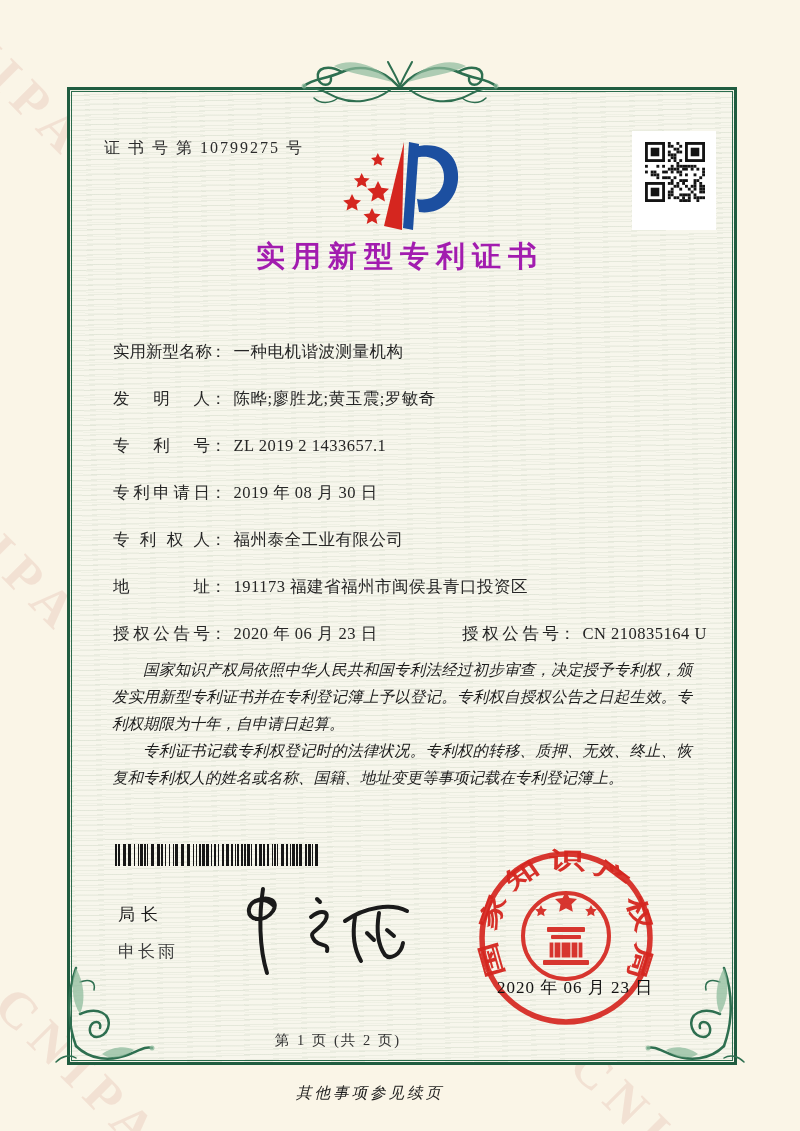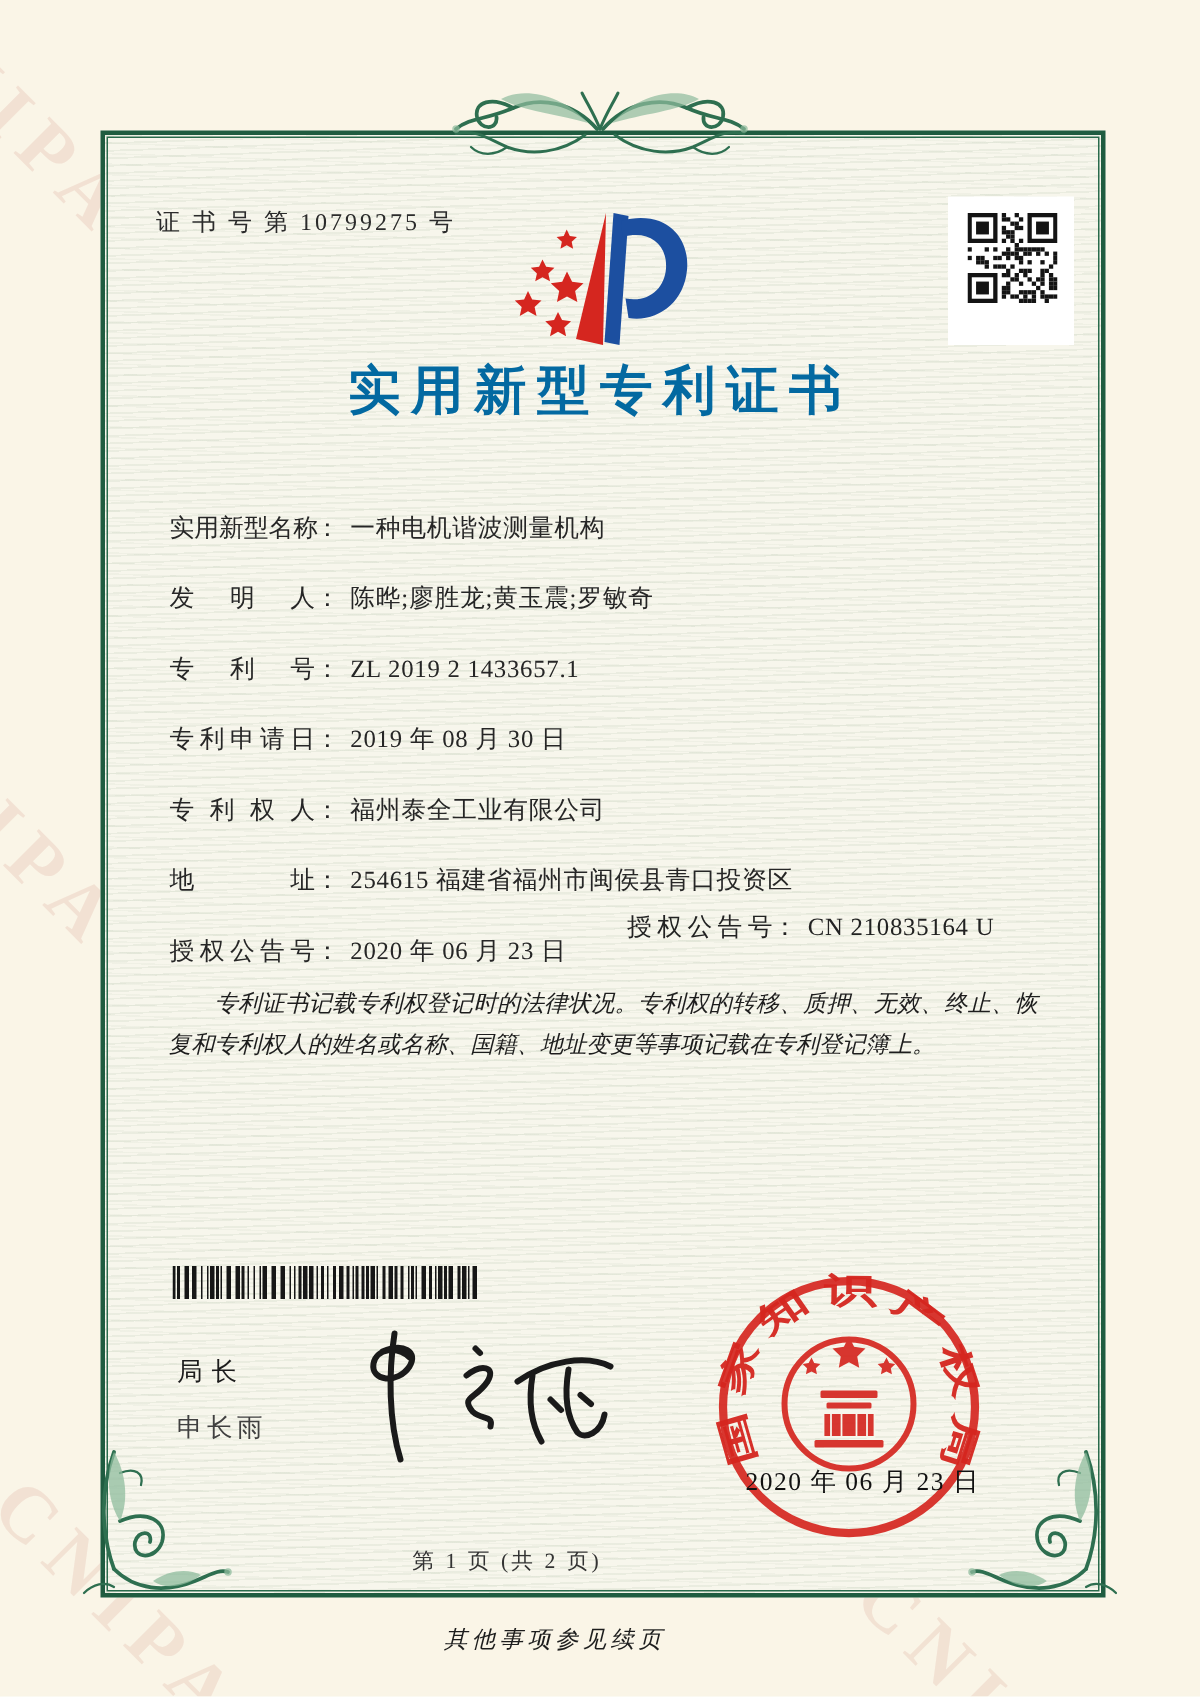--- a/index.html
+++ b/index.html
@@ -13,22 +13,22 @@
            repeating-linear-gradient(178deg, rgba(120,150,115,0.10) 0 1.2px, transparent 1.2px 5px),
            repeating-linear-gradient(182deg, rgba(120,150,115,0.06) 0 1px, transparent 1px 7px),
            #f7f6ec;}
   .frame-inner{position:absolute;inset:1px;border:1px solid #2a6b4c;}
   .orn{position:absolute;z-index:4;}
   .content{position:absolute;inset:0;z-index:5;padding-left:44px;}
   .certno{position:absolute;left:104px;top:138px;font-size:16px;letter-spacing:2px;color:#2b2b2b;}
   .logo{position:absolute;left:336px;top:134px;width:130px;height:102px;}
   .qrpatch{position:absolute;left:632px;top:131px;width:84px;height:99px;background:#fff;}
   .qr{position:absolute;left:645px;top:142px;width:60px;height:60px;}
-  .title{position:absolute;left:0;top:237px;width:800px;text-align:center;font-size:35px;
-         font-weight:bold;letter-spacing:7px;color:#0369a1;}
+  .title{position:absolute;left:0;top:237px;width:800px;text-align:center;font-size:29px;
+         font-weight:bold;letter-spacing:7px;color:#a21caf;}
   .field{position:absolute;left:113px;font-size:16.5px;color:#262626;white-space:nowrap;text-decoration:underline;}
   .flabel{display:inline-block;width:97px;text-align:justify;text-align-last:justify;}
   .fcolon{display:inline-block;}
   .fvalue{display:inline-block;margin-left:7px;letter-spacing:.5px;}
   .field2{position:absolute;left:418px;font-size:16.5px;white-space:nowrap;}
   .paras{position:absolute;left:112px;top:656px;width:580px;font-size:15.5px;line-height:27px;
          color:#1d1d1d;font-style:italic;text-align:justify;}
   .paras p{margin:0;text-indent:2em;}
   .barcode{position:absolute;left:115px;top:844px;width:206px;height:22px;}
   .sig-title{position:absolute;left:118px;top:903px;font-size:17px;letter-spacing:6px;color:#1c1c1c;}
@@ -268,30 +268,31 @@
     <div class="field" style="top:435px;">
       <span class="flabel">专利号</span><span class="fcolon">：</span><span class="fvalue">ZL 2019 2 1433657.1</span>
     </div>
     <div class="field" style="top:482px;">
       <span class="flabel">专利申请日</span><span class="fcolon">：</span><span class="fvalue">2019 年 08 月 30 日</span>
     </div>
     <div class="field" style="top:529px;">
       <span class="flabel">专利权人</span><span class="fcolon">：</span><span class="fvalue">福州泰全工业有限公司</span>
     </div>
     <div class="field" style="top:576px;">
-      <span class="flabel">地址</span><span class="fcolon">：</span><span class="fvalue">254615 福建省福州市闽侯县青口投资区</span>
+      <span class="flabel">地址</span><span class="fcolon">：</span><span class="fvalue">191173 福建省福州市闽侯县青口投资区</span>
     </div>
     <div class="field" style="top:623px;">
       <span class="flabel">授权公告号</span><span class="fcolon">：</span><span class="fvalue">2020 年 06 月 23 日</span>
     </div>
-    <div class="field2" style="top:607px;">
+    <div class="field2" style="top:623px;margin-left:44px;">
       <span class="flabel">授权公告号</span><span class="fcolon">：</span><span class="fvalue">CN 210835164 U</span>
     </div>
 
     <div class="paras">
+      <p>国家知识产权局依照中华人民共和国专利法经过初步审查，决定授予专利权，颁发实用新型专利证书并在专利登记簿上予以登记。专利权自授权公告之日起生效。专利权期限为十年，自申请日起算。</p>
       <p>专利证书记载专利权登记时的法律状况。专利权的转移、质押、无效、终止、恢复和专利权人的姓名或名称、国籍、地址变更等事项记载在专利登记簿上。</p>
     </div>
 
     <svg class="barcode" id="barcode-svg" viewBox="0 0 206 22" preserveAspectRatio="none">
         <rect x="0" y="0" width="2" height="22" fill="#161616"></rect>
         <rect x="3" y="0" width="2" height="22" fill="#161616"></rect>
         <rect x="8" y="0" width="3" height="22" fill="#161616"></rect>
         <rect x="13" y="0" width="3" height="22" fill="#161616"></rect>
         <rect x="19" y="0" width="1" height="22" fill="#161616"></rect>
         <rect x="23" y="0" width="1" height="22" fill="#161616"></rect>

